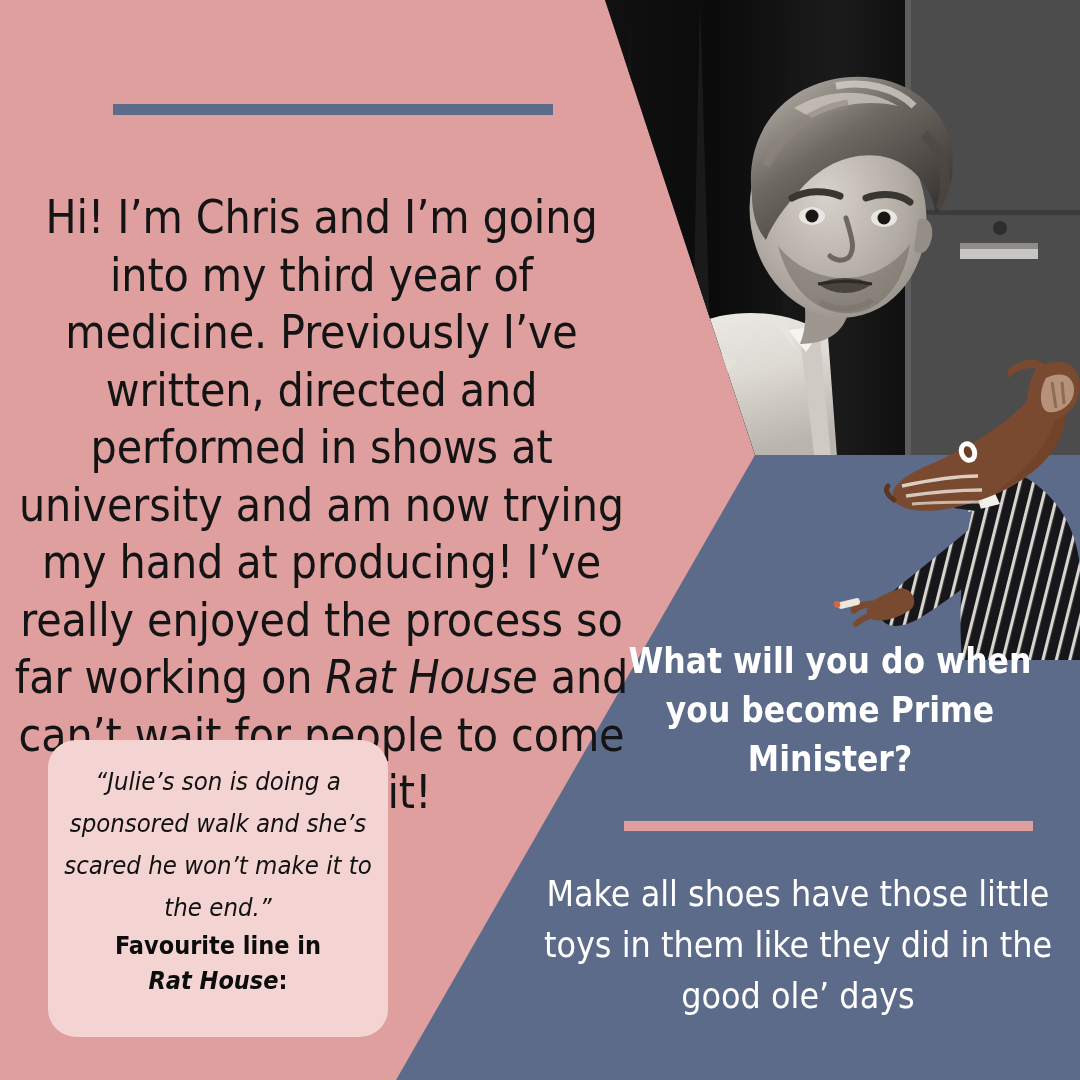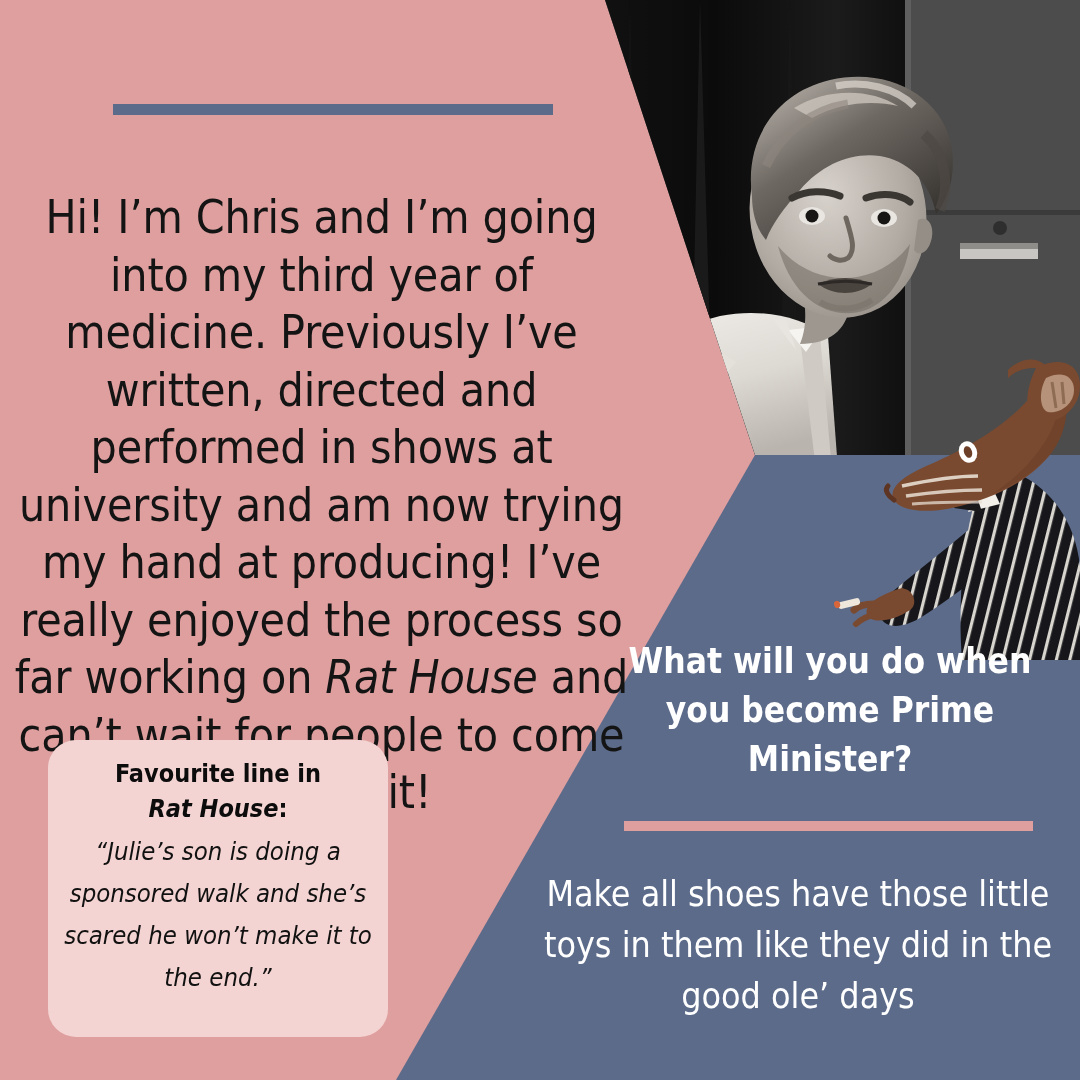--- a/index.html
+++ b/index.html
@@ -297,24 +297,24 @@
   </svg>
 
   <div id="left-col">
     <div id="title-rule"></div>
     <div id="about-body">
       <span>Hi! I’m Chris and I’m going into my third year of medicine. Previously I’ve written, directed and performed in shows at university and am now trying my hand at producing! I’ve really enjoyed the process so far working on </span><span class="ital">Rat House</span><span> and can’t wait for people to come and see it!</span>
     </div>
   </div>
 
   <div id="quote-card">
+    <div id="quote-text">“Julie’s son is doing a sponsored walk and she’s scared he won’t make it to the end.”</div>
     <div id="quote-heading">
       <span>Favourite line in</span><br>
       <span class="ital">Rat House</span><span>:</span>
     </div>
-    <div id="quote-text">“Julie’s son is doing a sponsored walk and she’s scared he won’t make it to the end.”</div>
   </div>
 
   <div id="pm-question">What will you do when you become Prime Minister?</div>
   <div id="pm-rule"></div>
   <div id="pm-answer">Make all shoes have those little toys in them like they did in the good ole’ days</div>
 
 </div>
 
 </body></html>

